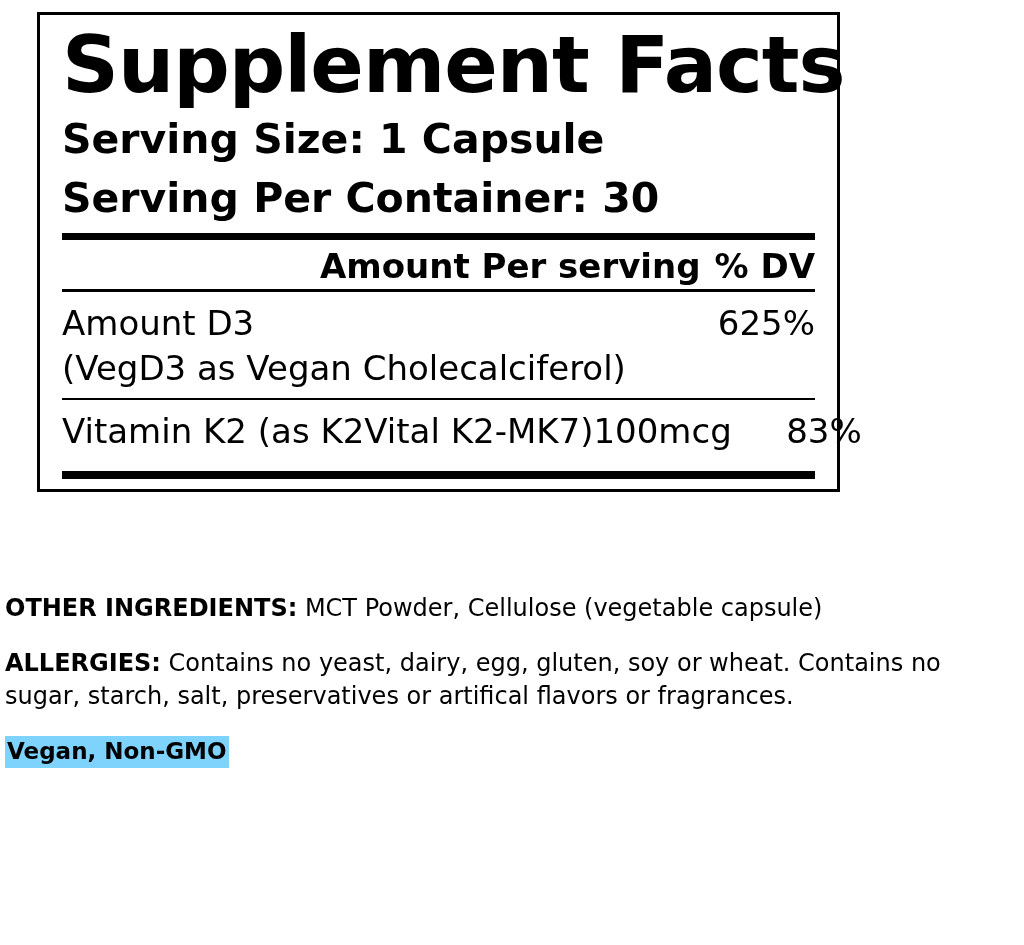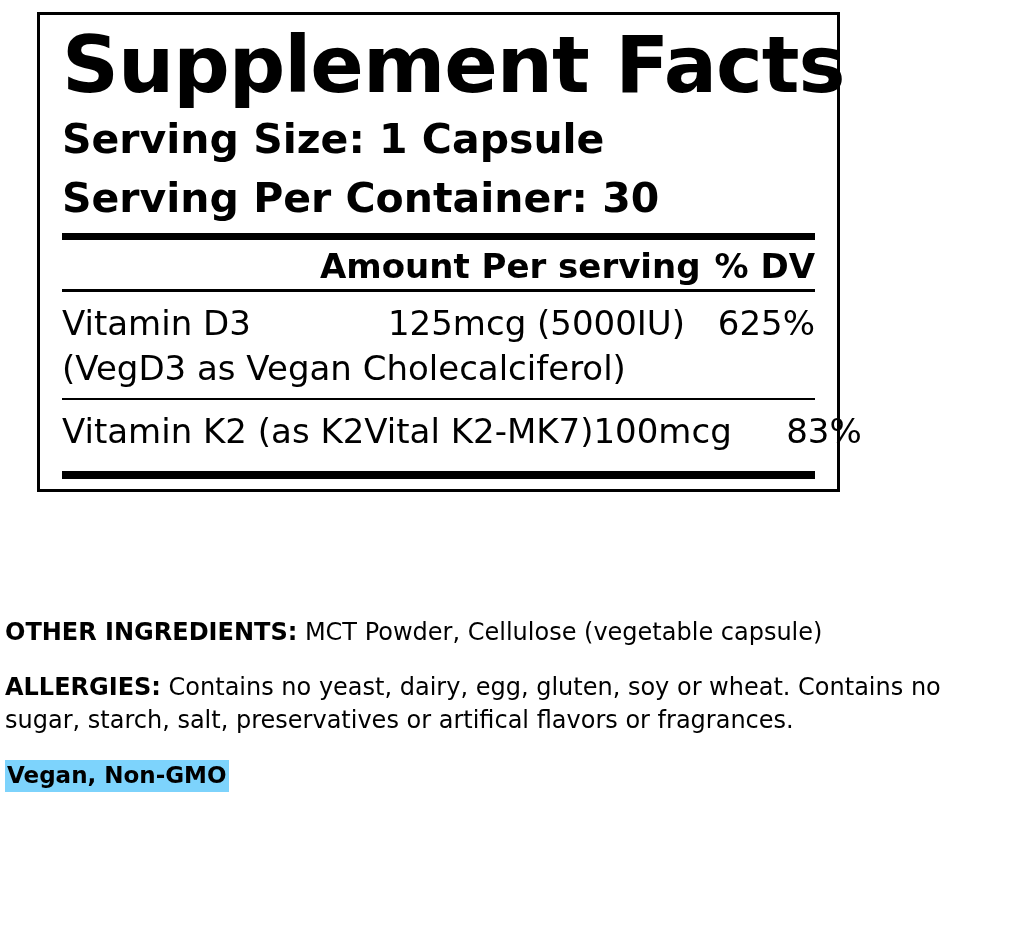--- a/index.html
+++ b/index.html
@@ -113,21 +113,21 @@
     font-size: 34px;
     font-weight: 400;
     line-height: 1.33;
     white-space: nowrap;
   }
 
   
   .footnotes {
     position: absolute;
     left: 5px;
-    top: 616px;
+    top: 592px;
     width: 1012px;
     box-sizing: border-box;
   }
   .foot-para {
     font-size: 24px;
     line-height: 1.38;
     margin: 0 0 22px 0;
   }
   .foot-para:last-child {
     margin-bottom: 0;
@@ -169,23 +169,22 @@
 
     <div class="amount-row">
       <span>Amount Per serving</span>
       <span class="dv">% DV</span>
     </div>
 
     <div class="rule-thin"></div>
 
     <div class="nutrient-block">
       <div class="nutrient-row">
-        <span class="nutrient-name">Vitamin D3</span>
+        <span class="nutrient-name">Amount D3</span>
         <span class="nutrient-spacer"></span>
-        <span class="nutrient-amount">125mcg (5000IU)</span>
         <span class="nutrient-dv">625%</span>
       </div>
       <div class="nutrient-sub">(VegD3 as Vegan Cholecalciferol)</div>
     </div>
 
     <div class="rule-hair"></div>
 
     <div class="nutrient-block">
       <div class="nutrient-row">
         <span class="nutrient-name">Vitamin K2 (as K2Vital K2-MK7)</span>

